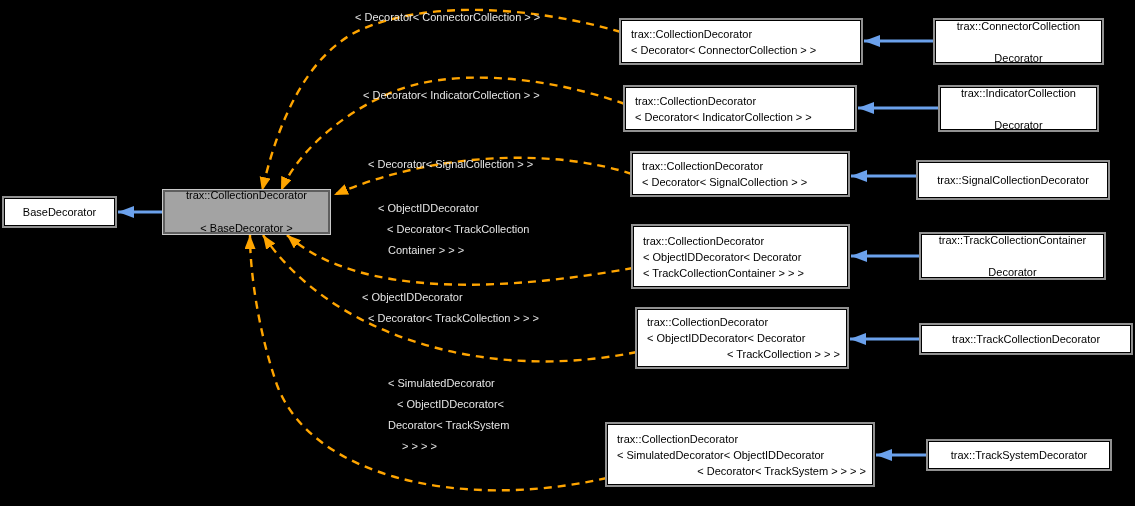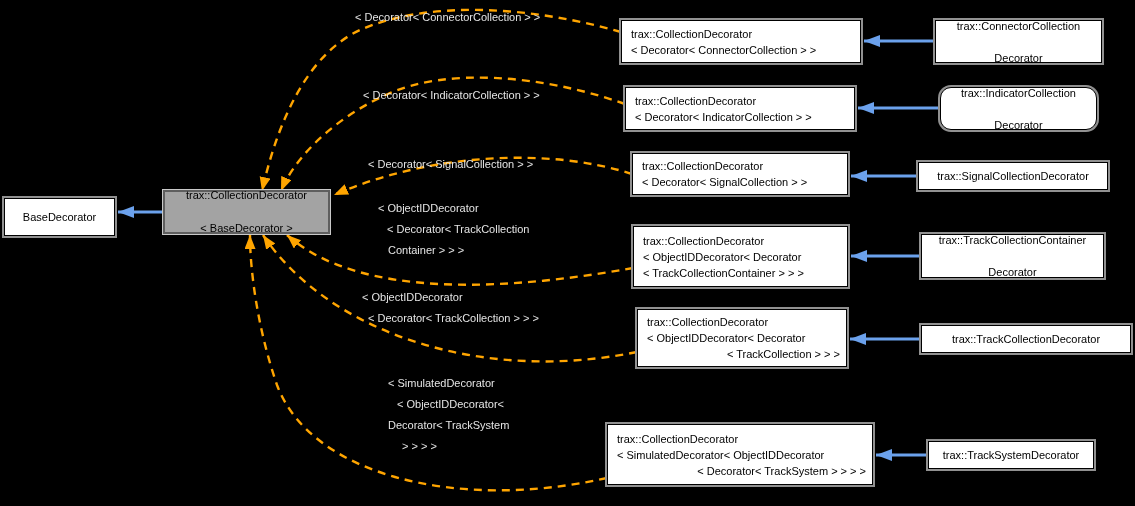--- a/index.html
+++ b/index.html
@@ -55,21 +55,21 @@
     <g stroke="#ffa500" stroke-width="2.4" stroke-dasharray="8 6" fill="none">
       <path d="M621,32 C530,6 428,0 360,30 C308,54 278,120 262,191" marker-end="url(#oarrow)"></path>
       <path d="M625,104 C540,74 445,68 388,94 C342,114 297,152 281,191" marker-end="url(#oarrow)"></path>
       <path d="M632,174 C552,148 432,152 334,195" marker-end="url(#oarrow)"></path>
       <path d="M633,268 C510,290 360,300 287,235" marker-end="url(#oarrow)"></path>
       <path d="M637,352 C480,384 328,332 263,235" marker-end="url(#oarrow)"></path>
       <path d="M607,478 C455,512 310,474 277,385 C258,330 250,272 250,235" marker-end="url(#oarrow)"></path>
     </g>
   </svg>
 
-  <div class="node centered" style="left:4px;top:198px;width:111px;height:38px;">
+  <div class="node centered" style="left:4px;top:198px;width:111px;height:28px;">
     <span class="ln">BaseDecorator</span>
   </div>
 
   <div class="node focus centered" style="left:163px;top:190px;width:167px;height:44px;">
     <span class="ln">trax::CollectionDecorator</span>
     <span class="ln">&lt; BaseDecorator &gt;</span>
   </div>
 
   <div class="node" style="left:621px;top:20px;width:240px;height:43px;">
     <span class="ln">trax::CollectionDecorator</span>
@@ -80,33 +80,33 @@
     <span class="ln">Decorator</span>
   </div>
   <div class="elabel" style="left:355px;top:7px;">
     <span class="ll">&lt; Decorator&lt; ConnectorCollection &gt; &gt;</span>
   </div>
 
   <div class="node" style="left:625px;top:87px;width:230px;height:43px;">
     <span class="ln">trax::CollectionDecorator</span>
     <span class="ln">&lt; Decorator&lt; IndicatorCollection &gt; &gt;</span>
   </div>
-  <div class="node centered" style="left:940px;top:87px;width:157px;height:43px;border-radius:11px;">
+  <div class="node centered" style="left:940px;top:87px;width:157px;height:43px;">
     <span class="ln">trax::IndicatorCollection</span>
     <span class="ln">Decorator</span>
   </div>
   <div class="elabel" style="left:363px;top:85px;">
     <span class="ll">&lt; Decorator&lt; IndicatorCollection &gt; &gt;</span>
   </div>
 
   <div class="node" style="left:632px;top:153px;width:216px;height:42px;">
     <span class="ln">trax::CollectionDecorator</span>
     <span class="ln">&lt; Decorator&lt; SignalCollection &gt; &gt;</span>
   </div>
-  <div class="node centered" style="left:918px;top:162px;width:190px;height:28px;">
+  <div class="node centered" style="left:918px;top:162px;width:190px;height:36px;">
     <span class="ln">trax::SignalCollectionDecorator</span>
   </div>
   <div class="elabel" style="left:368px;top:154px;">
     <span class="ll">&lt; Decorator&lt; SignalCollection &gt; &gt;</span>
   </div>
 
   <div class="node" style="left:633px;top:226px;width:215px;height:61px;">
     <span class="ln">trax::CollectionDecorator</span>
     <span class="ln">&lt; ObjectIDDecorator&lt; Decorator</span>
     <span class="ln">&lt; TrackCollectionContainer &gt; &gt; &gt;</span>
@@ -132,21 +132,21 @@
   <div class="elabel" style="left:362px;top:287px;">
     <span class="ll">&lt; ObjectIDDecorator</span>
     <span class="ll" style="margin-left:6px;">&lt; Decorator&lt; TrackCollection &gt; &gt; &gt;</span>
   </div>
 
   <div class="node" style="left:607px;top:424px;width:266px;height:61px;">
     <span class="ln">trax::CollectionDecorator</span>
     <span class="ln">&lt; SimulatedDecorator&lt; ObjectIDDecorator</span>
     <span class="ln ctr">&lt; Decorator&lt; TrackSystem &gt; &gt; &gt; &gt;</span>
   </div>
-  <div class="node centered" style="left:928px;top:441px;width:166px;height:28px;">
+  <div class="node centered" style="left:928px;top:441px;width:182px;height:28px;">
     <span class="ln">trax::TrackSystemDecorator</span>
   </div>
   <div class="elabel" style="left:388px;top:373px;">
     <span class="ll">&lt; SimulatedDecorator</span>
     <span class="ll" style="margin-left:9px;">&lt; ObjectIDDecorator&lt;</span>
     <span class="ll" style="">Decorator&lt; TrackSystem</span>
     <span class="ll" style="margin-left:14px;">&gt; &gt; &gt; &gt;</span>
   </div>
 
 </div>

